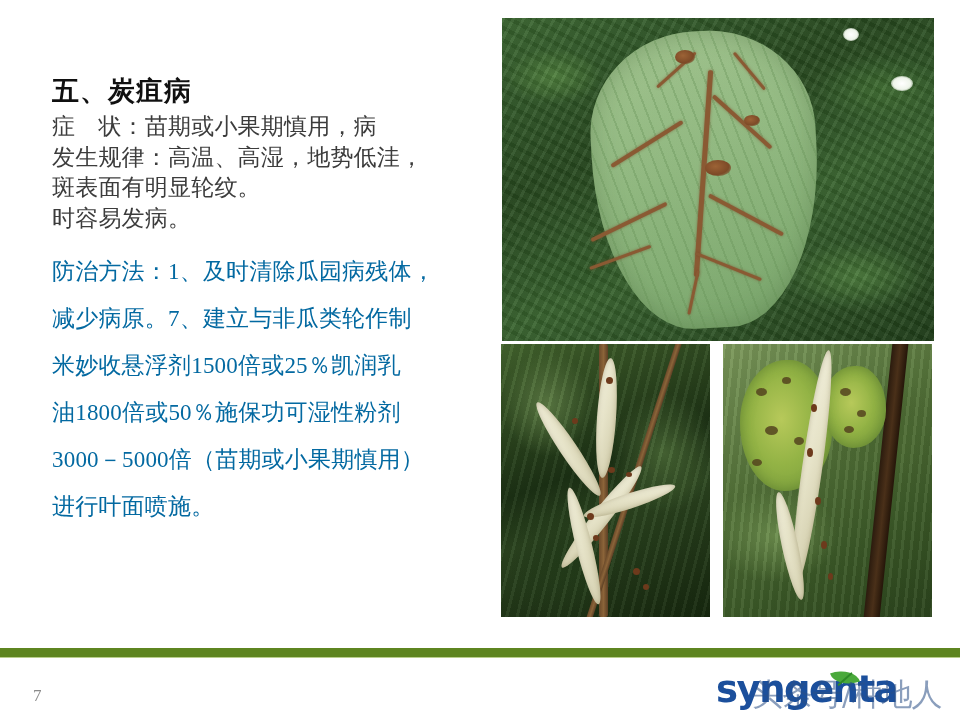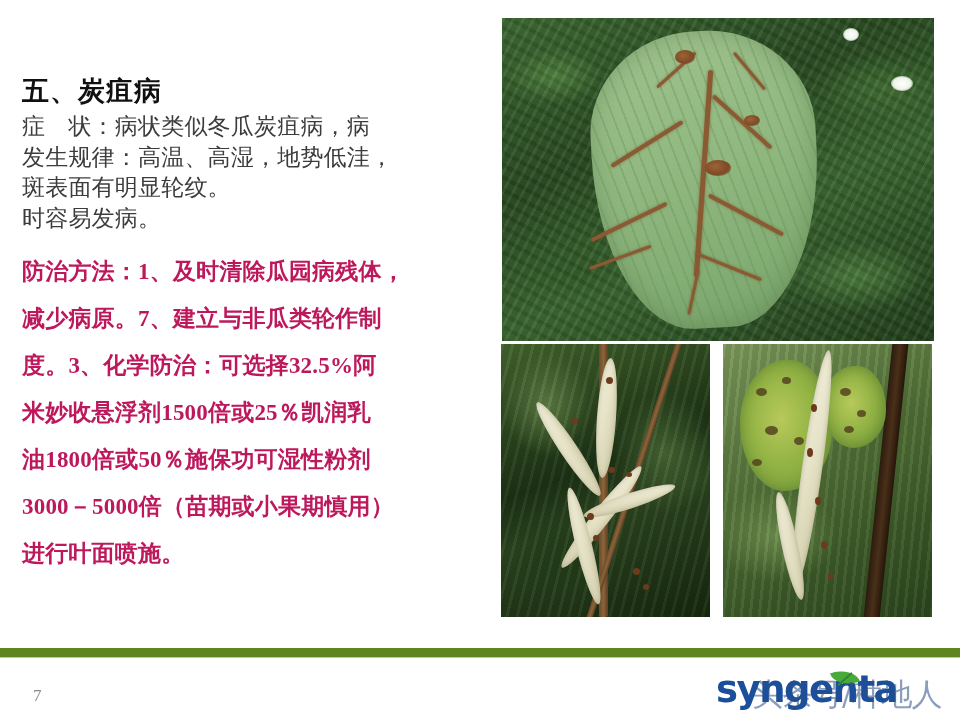--- a/index.html
+++ b/index.html
@@ -17,21 +17,21 @@
 
   .slide {
     position: absolute;
     inset: 0;
     background: #ffffff;
   }
 
   
   .text-col {
     position: absolute;
-    left: 22px;
+    left: 52px;
     top: 74px;
     width: 440px;
   }
 
   .slide-title {
     font-family: "DejaVu Serif", "Liberation Serif", serif;
     font-weight: bold;
     font-size: 27px;
     line-height: 34px;
     color: #101010;
@@ -45,24 +45,23 @@
     line-height: 30.5px;
     color: #3c3c3c;
     margin: 0;
     letter-spacing: 0.2px;
   }
   .para-tight .ln { display: block; white-space: nowrap; }
 
   .para-loose {
     font-size: 23px;
     line-height: 47px;
-    color: #be185d;
+    color: #0369a1;
     margin: 14px 0 0 0;
     letter-spacing: 0.2px;
-    font-weight: bold;
   }
   .para-loose .ln { display: block; white-space: nowrap; }
 
   
   .photo {
     position: absolute;
     overflow: hidden;
     background: #2c4420;
   }
   .photo .inner { position: absolute; inset: 0; }
@@ -256,30 +255,29 @@
 </head>
 <body>
 
 <div class="slide">
 
   <div class="text-col">
 
     <div class="slide-title">五、炭疽病</div>
 
     <p class="para-tight">
-      <span class="ln">症　状：病状类似冬瓜炭疽病，病</span>
+      <span class="ln">症　状：苗期或小果期慎用，病</span>
       <span class="ln">发生规律：高温、高湿，地势低洼，</span>
       <span class="ln">斑表面有明显轮纹。</span>
       <span class="ln">时容易发病。</span>
     </p>
 
     <p class="para-loose">
       <span class="ln">防治方法：1、及时清除瓜园病残体，</span>
       <span class="ln">减少病原。7、建立与非瓜类轮作制</span>
-      <span class="ln">度。3、化学防治：可选择32.5%阿</span>
       <span class="ln">米妙收悬浮剂1500倍或25％凯润乳</span>
       <span class="ln">油1800倍或50％施保功可湿性粉剂</span>
       <span class="ln">3000－5000倍（苗期或小果期慎用）</span>
       <span class="ln">进行叶面喷施。</span>
     </p>
   </div>
 
   <div class="photo" id="photo-leaf">
     <div class="inner">
       <div class="leaf-bg"></div>

